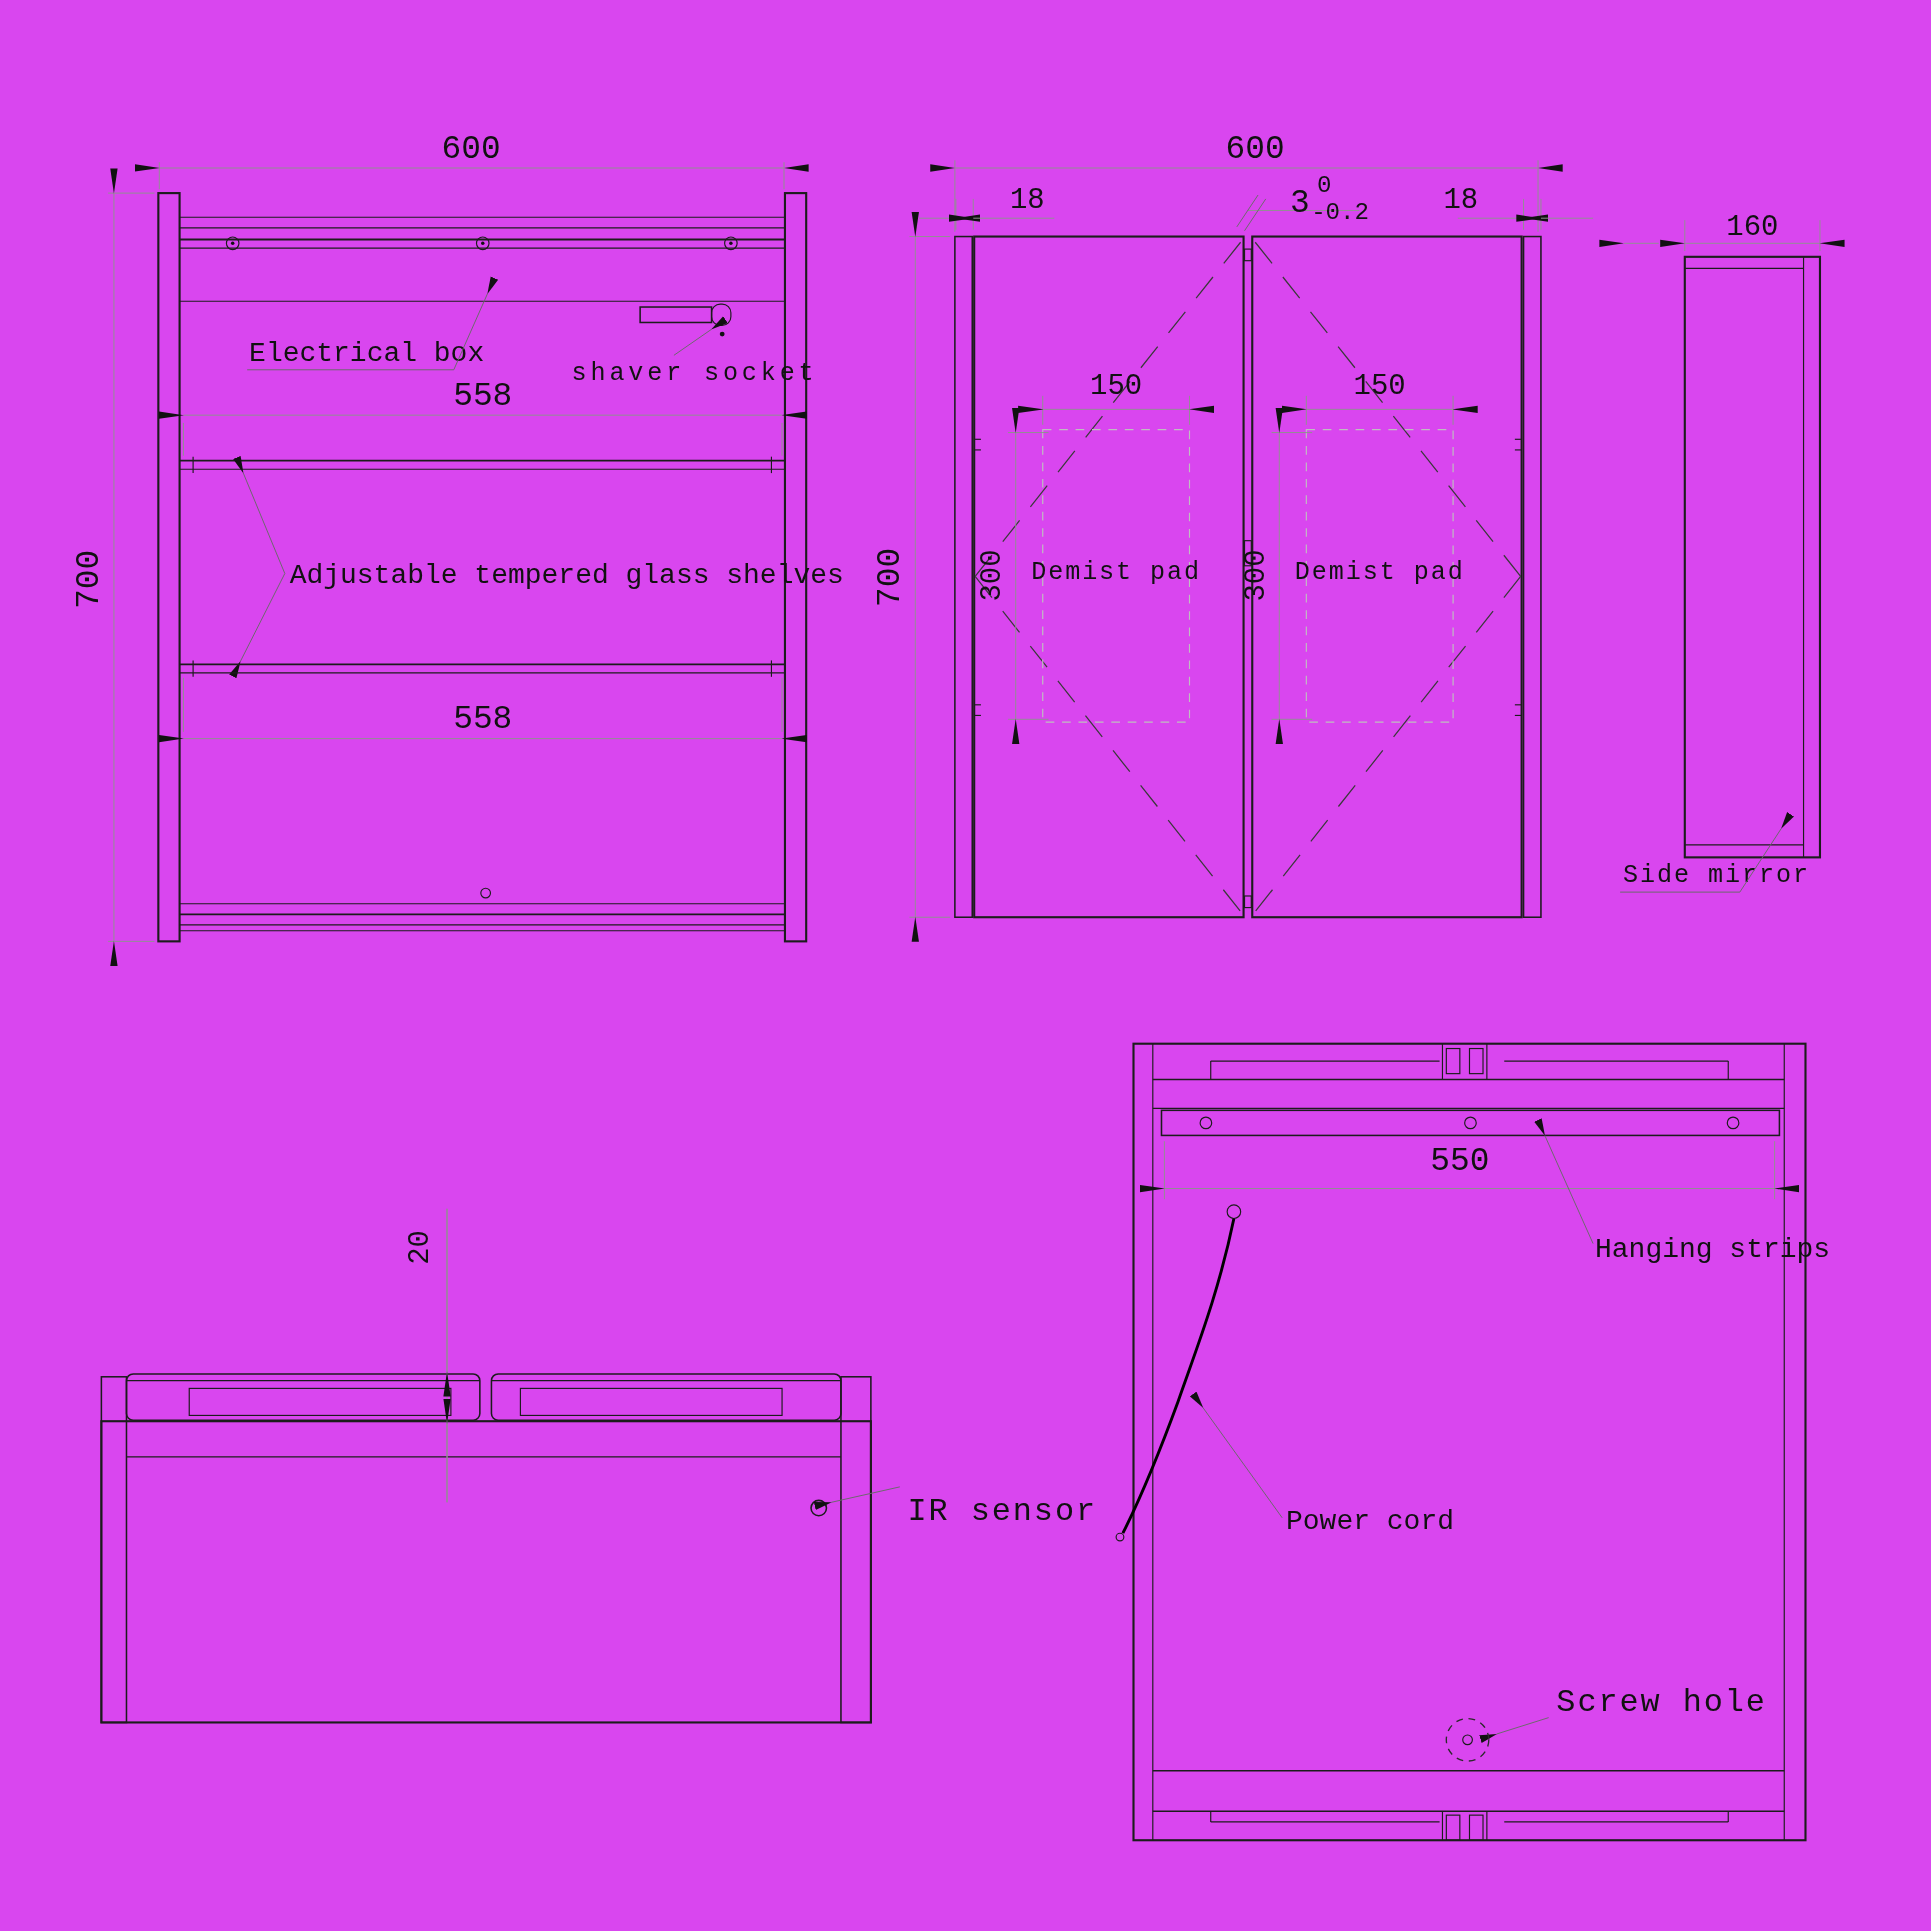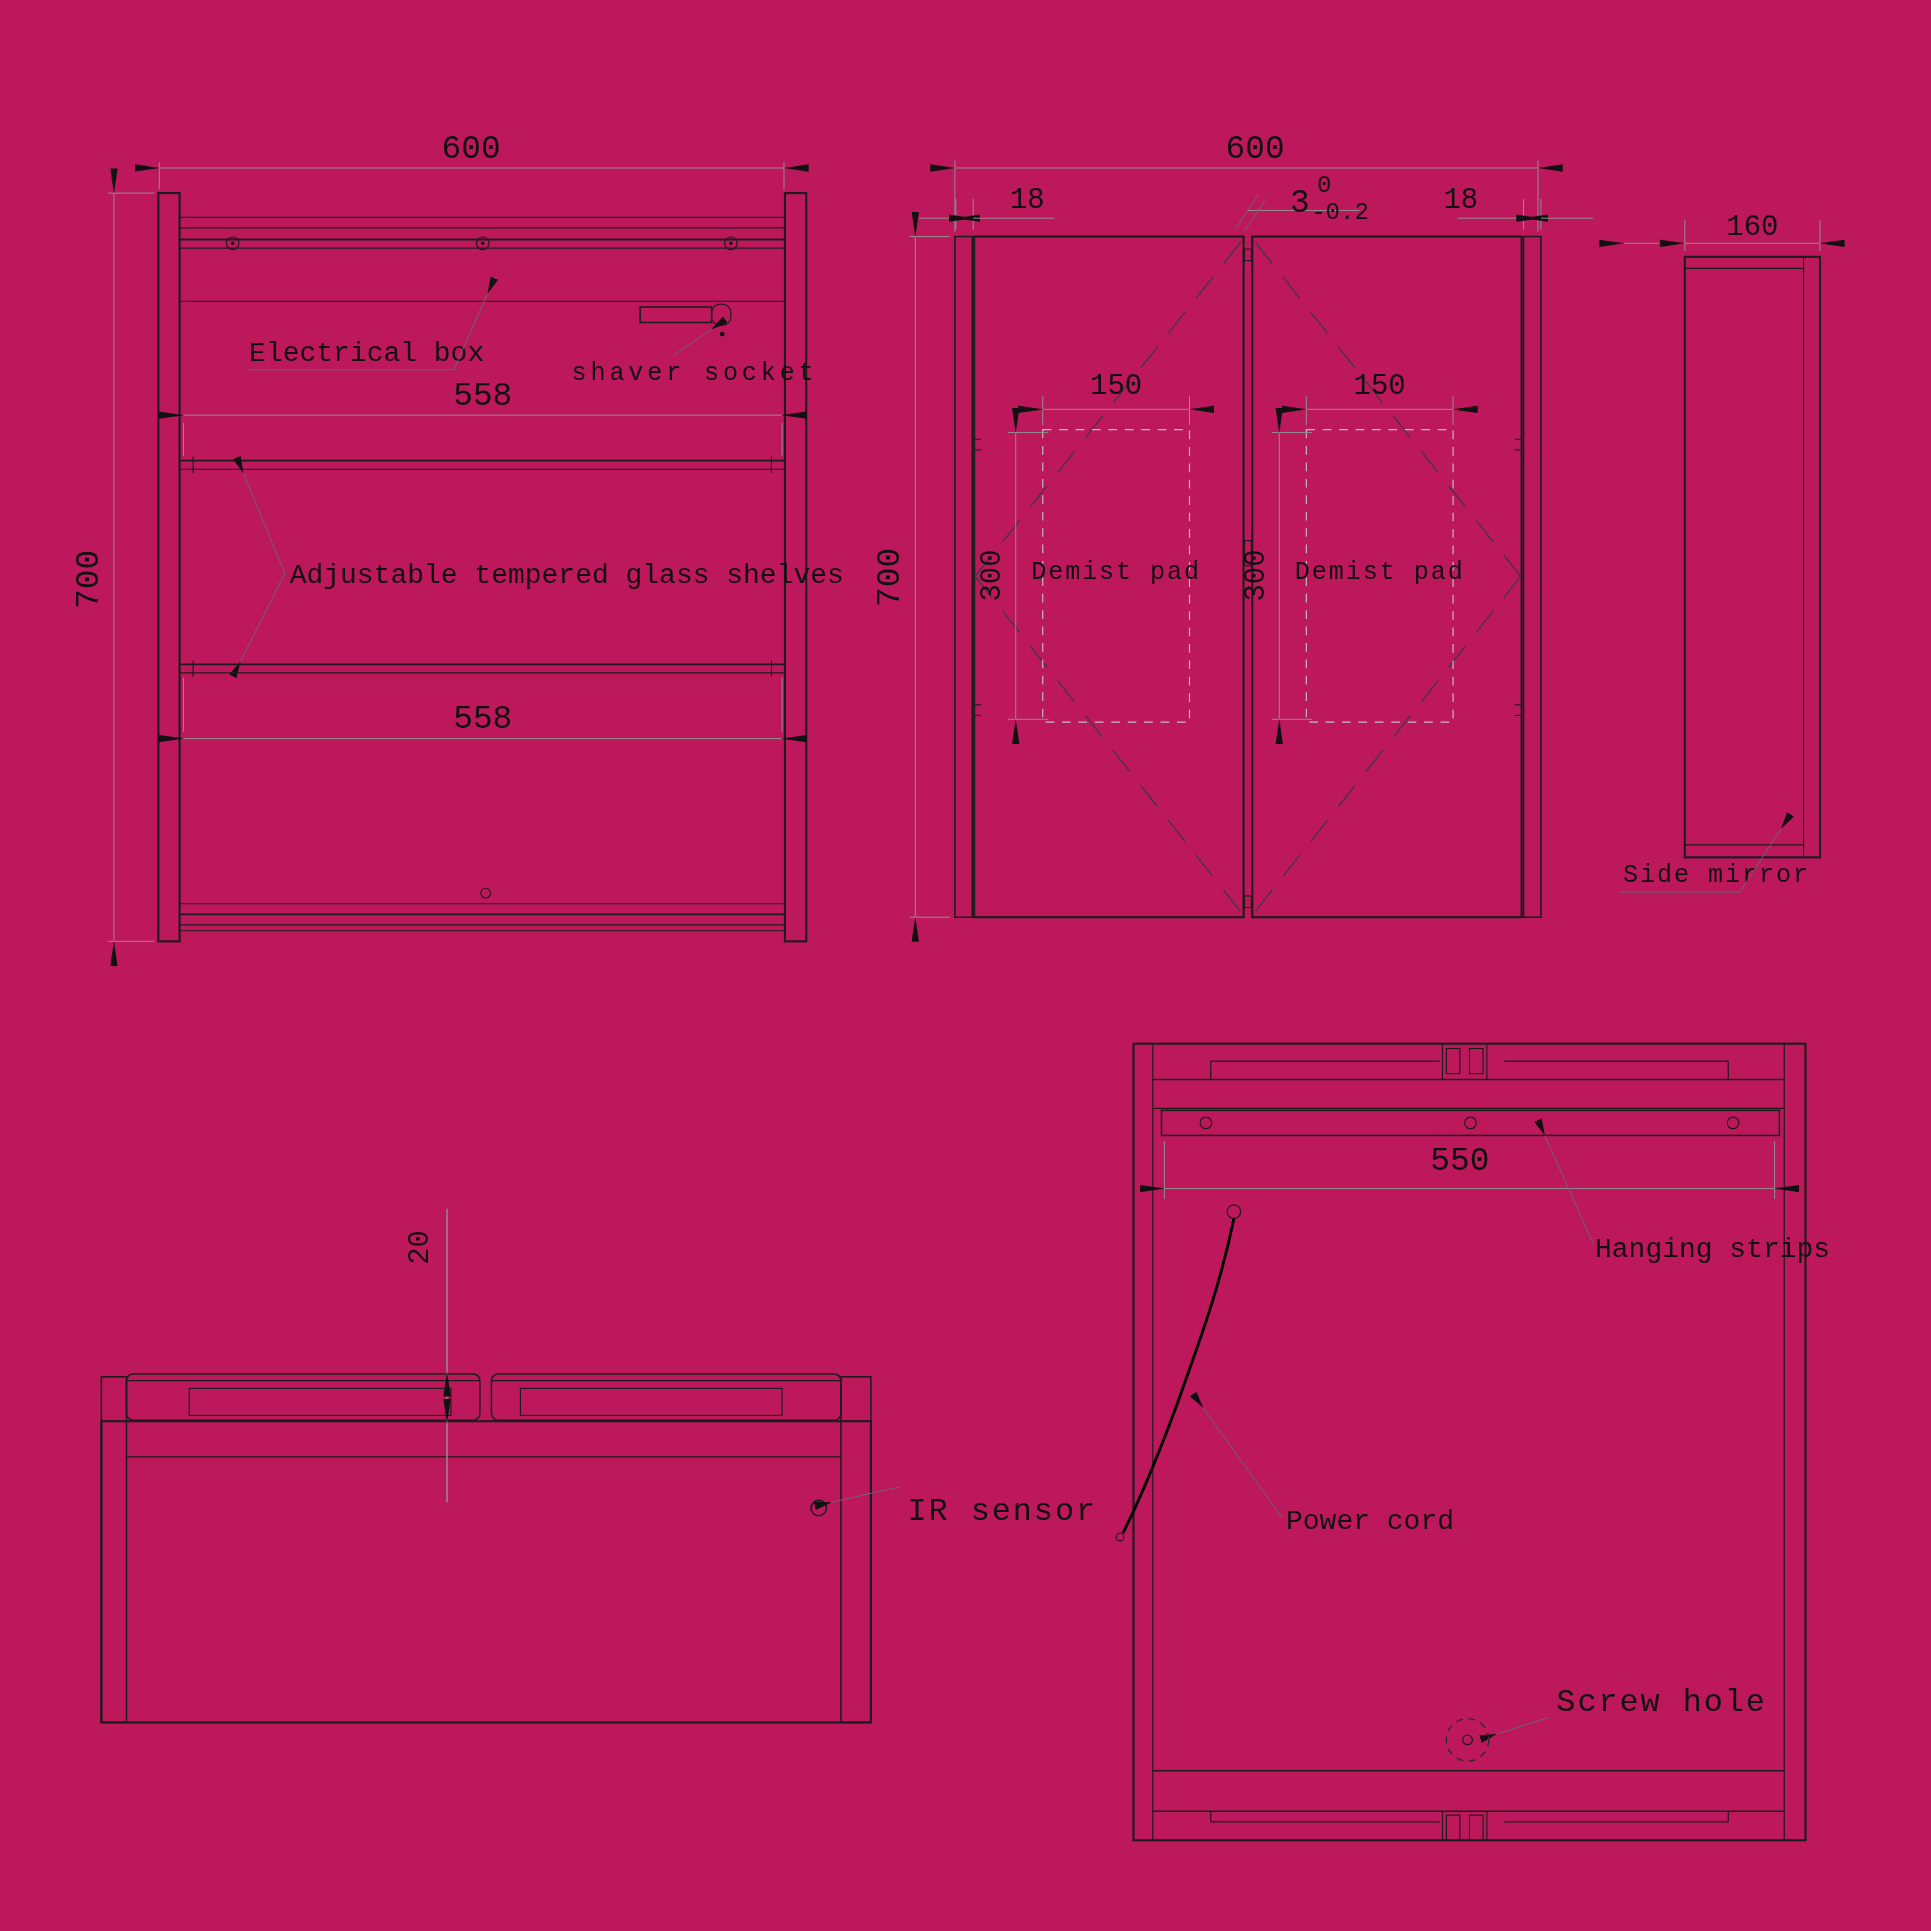--- a/index.html
+++ b/index.html
@@ -1,16 +1,16 @@
 <!DOCTYPE html>
 <html><head>
 <meta charset="utf-8">
 <style>
   html,body{margin:0;padding:0;background:#ffffff;}
-  .canvas{position:relative;width:1931px;height:1931px;background:#be185d;overflow:hidden;}
+  .canvas{position:relative;width:1931px;height:1931px;background:#d946ef;overflow:hidden;}
   svg{display:block;width:1931px;height:1931px;}
   text{font-family:"Liberation Mono","DejaVu Sans Mono",monospace;fill:#111;}
   .dimtxt{font-size:34px;}
   .dimtxt-sm{font-size:30px;}
   .dimtxt-xs{font-size:25px;}
   .lbl{font-size:29px;}
   .lbl-sm{font-size:26px;letter-spacing:2px;}
   .lbl-lg{font-size:33px;letter-spacing:2px;}
   .geo{stroke:#1c1c1c;fill:none;}
   .w2{stroke-width:2.2;}

